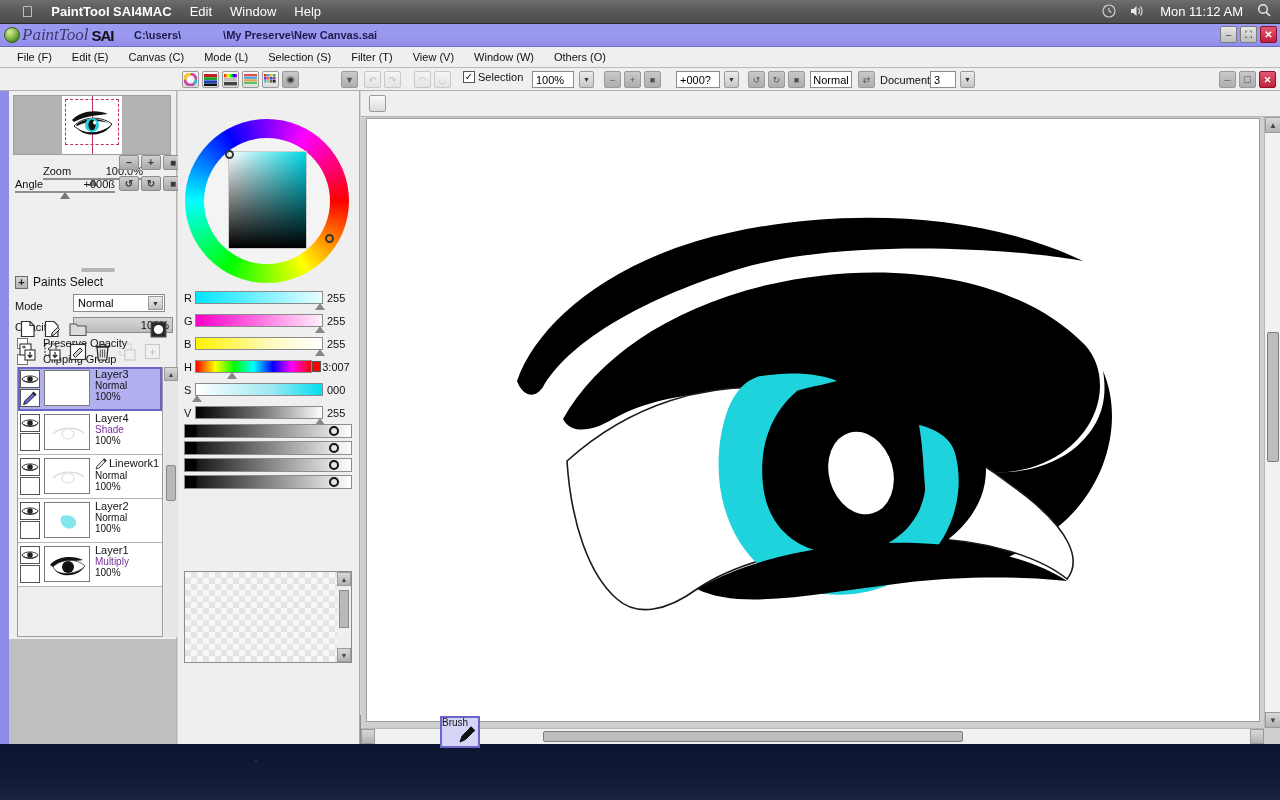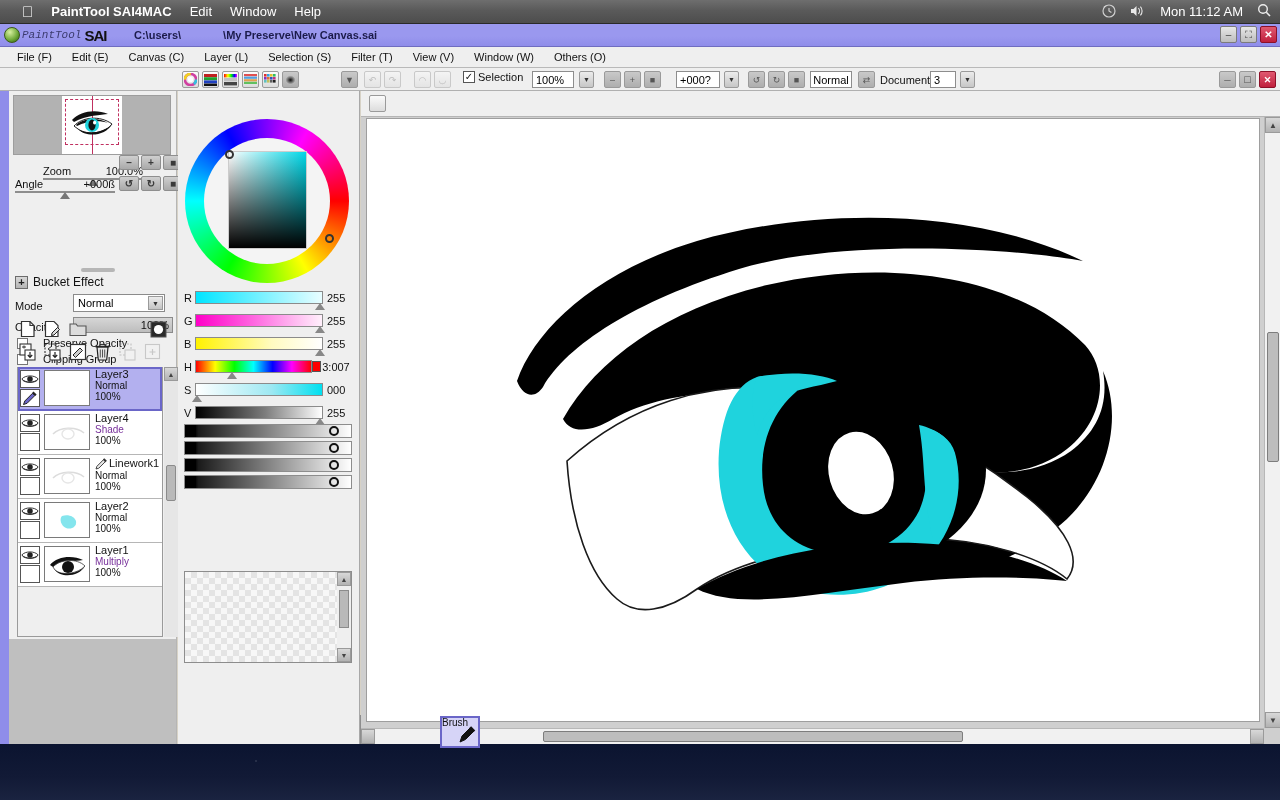--- a/index.html
+++ b/index.html
@@ -33,21 +33,21 @@
   }
   #title-bar .logo{
     width:120px; height:21px; margin-left:4px; display:flex;align-items:center;
   }
   #title-bar .logo .globe{
     width:16px;height:16px;border-radius:50%;
     background:radial-gradient(circle at 35% 30%, #d8f0a0, #6aa534 60%, #2c5411);
     border:1px solid #3a5a18; margin-right:2px;
   }
   #title-bar .logo .pt{
-    font-family:Liberation Mono, monospace; font-style:italic; font-size:11px;
+    font-family:Liberation Serif, serif; font-style:italic; font-size:17px;
     color:#3b3b6e; letter-spacing:0px;
   }
   #title-bar .logo .sai{
     font-family:"Liberation Sans",sans-serif; font-weight:bold; font-size:15px;
     color:#111; margin-left:3px; letter-spacing:-1px;
   }
   #title-bar .path{ font-size:11px; font-weight:bold; color:#1b1b4a; margin-left:10px;}
   #title-bar .path .blank{ display:inline-block; width:42px;}
   #title-bar .winbtns{ position:absolute; right:3px; top:2px; display:flex; gap:3px;}
   .winbtn{ width:17px;height:17px;border:1px solid #7b7b7b;border-radius:2px;
@@ -280,21 +280,21 @@
       <span class="winbtn">–</span>
       <span class="winbtn">⛶</span>
       <span class="winbtn close">✕</span>
     </span>
   </div>
 
   <div id="menu-row">
     <span class="m">File (F)</span>
     <span class="m">Edit (E)</span>
     <span class="m">Canvas (C)</span>
-    <span class="m">Layer (L)</span>
+    <span class="m">Mode (L)</span>
     <span class="m">Selection (S)</span>
     <span class="m">Filter (T)</span>
     <span class="m">View (V)</span>
     <span class="m">Window (W)</span>
     <span class="m">Others (O)</span>
   </div>
 
   <div id="tool-row">
 
     <span style="position:absolute;left:182px;top:3px;display:flex;gap:3px;">
@@ -456,21 +456,21 @@
     <div class="zbtns" style="left:110px;top:85px;">
       <span class="zb">↺</span>
       <span class="zb">↻</span>
       <span class="zb">■</span>
     </div>
 
     <div id="grip"></div>
 
     <div id="paints-eff">
       <span class="plus">+</span>
-      <span class="t">Bucket Effect</span>
+      <span class="t">Paints Select</span>
     </div>
 
     <div class="fieldrow" style="top:203px;">
       <span class="fl">Mode</span>
       <span class="combobox">
         <span>Normal</span>
         <span class="arrow">▼</span>
       </span>
     </div>
     <div class="fieldrow" style="top:224px;">

